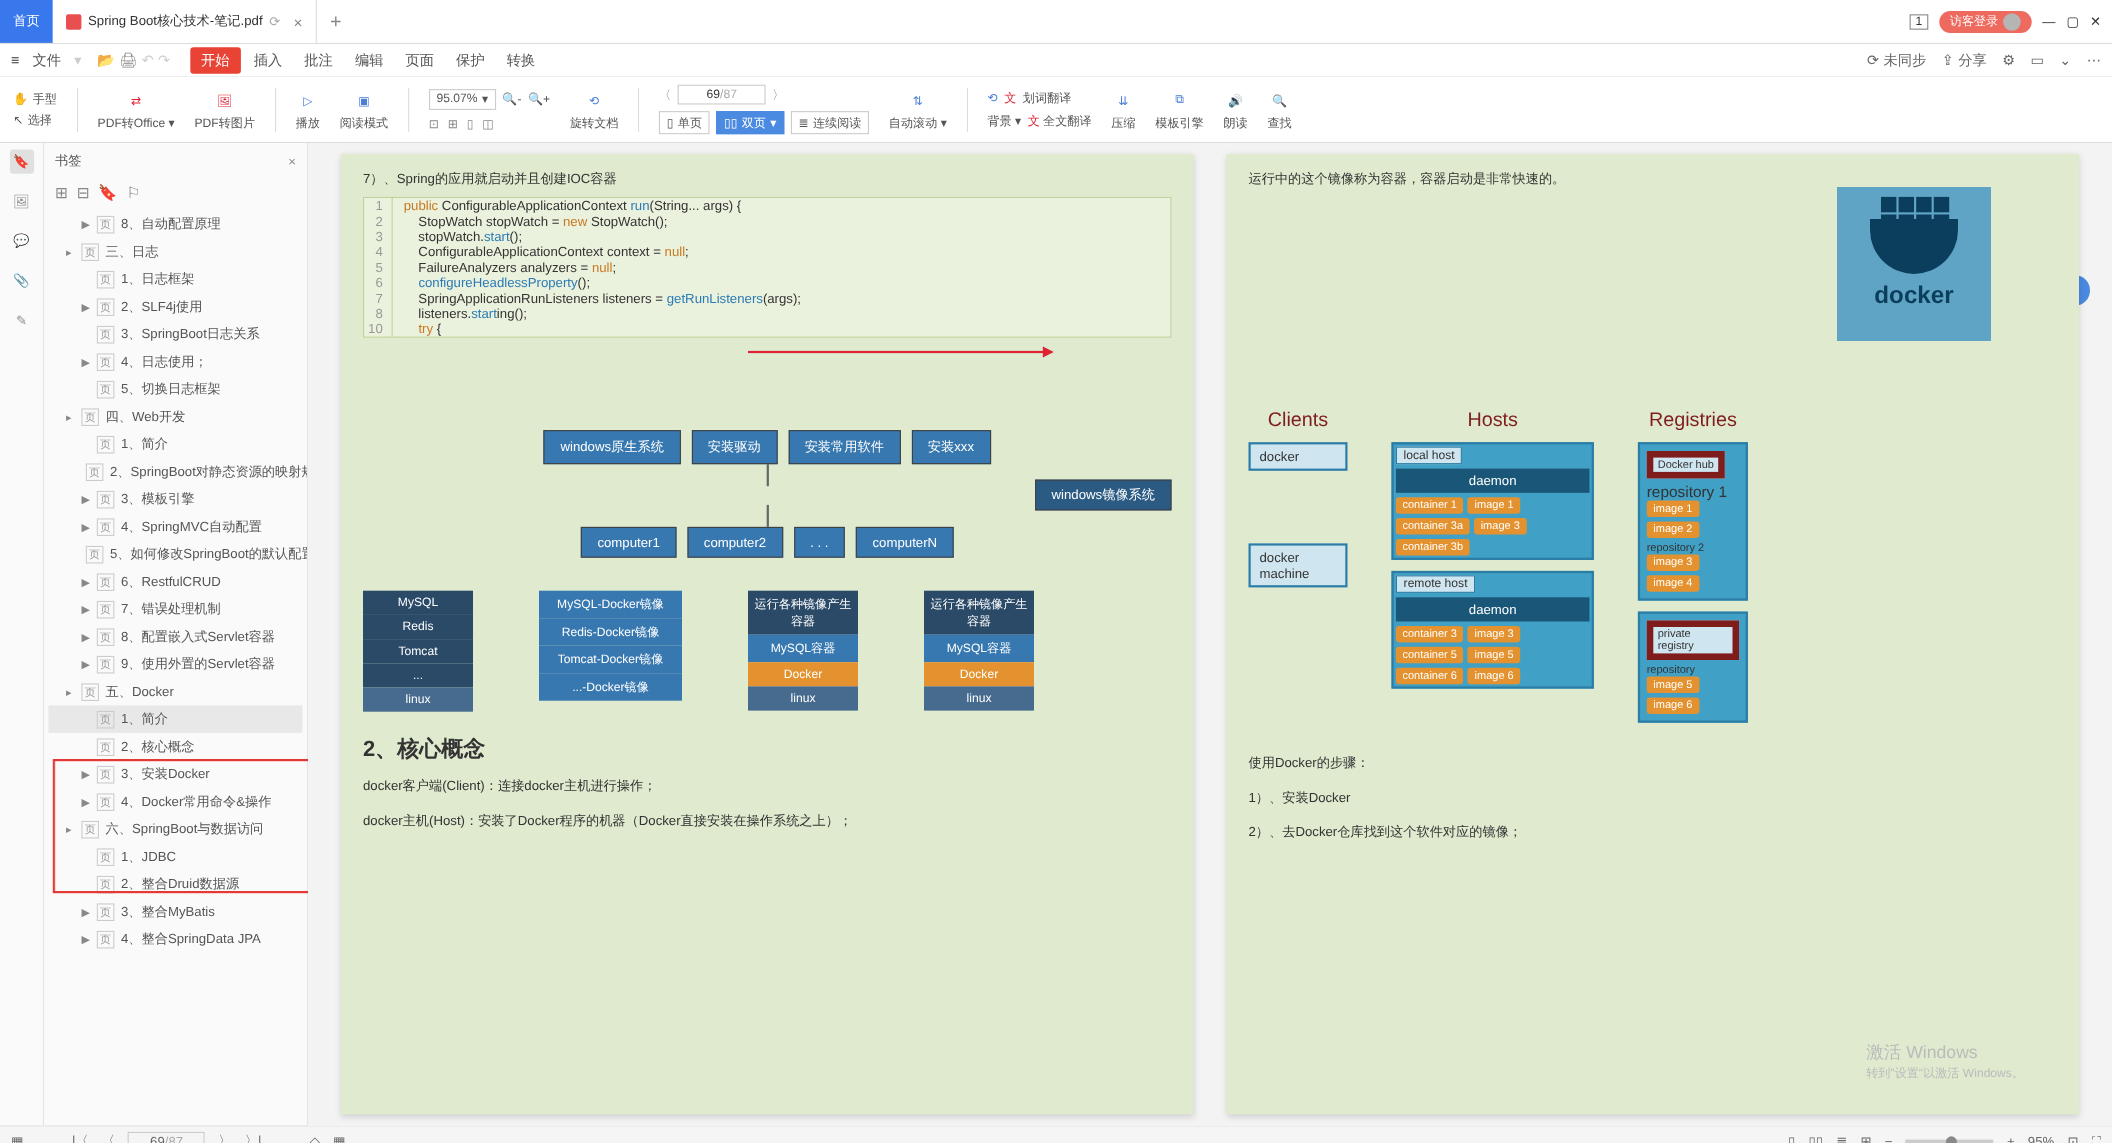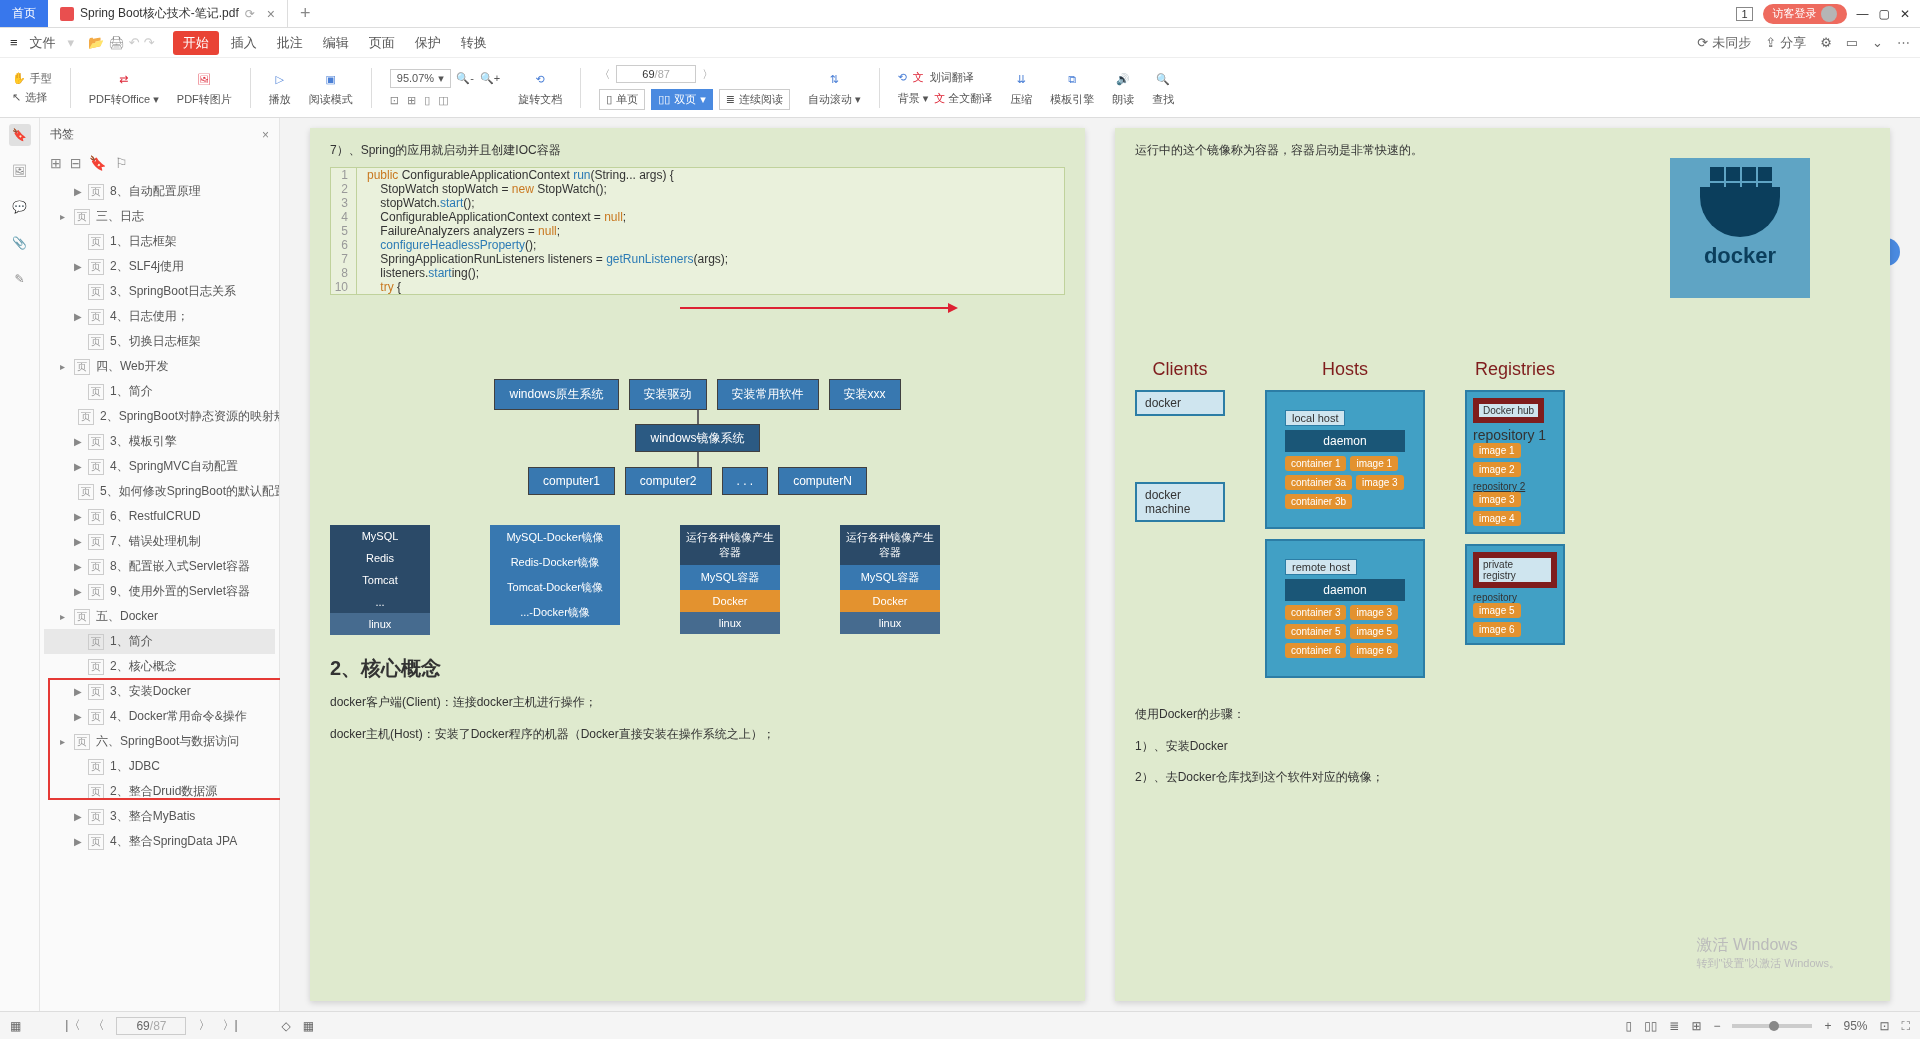--- a/index.html
+++ b/index.html
@@ -1,17 +1,17 @@
 <!DOCTYPE html>
 <html><head>
 <meta charset="utf-8">
 <style>
 *{box-sizing:border-box;margin:0;padding:0;font-family:"Microsoft YaHei",Arial,sans-serif;}
 body{background:#fff;overflow:hidden;width:1920px;height:1039px;font-size:12px;color:#333;}
-.titlebar{height:28px;background:#fff;display:flex;align-items:stretch;border-bottom:1px solid #ddd;}
+.titlebar{height:40px;background:#fff;display:flex;align-items:stretch;border-bottom:1px solid #ddd;}
 .tab{display:flex;align-items:center;padding:0 12px;font-size:12px;gap:6px;}
 .tab.home{background:#3877ec;color:#fff;font-weight:500;}
 .tab.active{background:#fff;border-right:1px solid #ddd;}
 .tab .pdf-ico{width:14px;height:14px;background:#e94f4f;border-radius:2px;display:inline-block;}
 .tab .close{font-size:14px;color:#888;margin-left:6px;cursor:pointer;}
 .tab.new{color:#888;font-size:18px;}
 .winctrl{margin-left:auto;display:flex;align-items:center;gap:10px;padding-right:10px;}
 .badge-num{border:1px solid #888;padding:0 4px;font-size:11px;}
 .guest{background:#ee6a5e;color:#fff;padding:2px 10px;border-radius:10px;font-size:11px;display:flex;align-items:center;gap:4px;}
 .avatar{width:16px;height:16px;border-radius:50%;background:#b5b5b5;}
@@ -82,21 +82,21 @@
 .boxes{position:absolute;top:-20px;left:10px;display:grid;grid-template-columns:repeat(4,14px);gap:2px;}
 .boxes span{width:14px;height:14px;background:#0b3e5c;}
 .docker-logo .txt{color:#0b3e5c;font-size:22px;font-weight:bold;margin-top:6px;}
 
 .h2{font-size:20px;font-weight:bold;margin-top:20px;}
 .para{font-size:12px;margin-top:10px;line-height:1.8;}
 
 .arch{display:flex;gap:40px;margin-top:30px;font-size:12px;}
 .col-title{font-size:18px;text-align:center;margin-bottom:10px;color:#7f1d1d;}
 .arch-box{border:2px solid #2c7da5;background:#cfe5ef;padding:4px 8px;margin-bottom:6px;}
-.arch-host{border:2px solid #2c7da5;background:#41a0c5;padding:18px;margin-bottom:10px;width:160px;position:relative;}
+.arch-host{border:2px solid #2c7da5;background:#41a0c5;padding:2px;margin-bottom:10px;width:184px;position:relative;}
 .arch-host .lbl{background:#cfe5ef;border:1px solid #2c7da5;padding:1px 6px;display:inline-block;margin-bottom:4px;font-size:11px;}
 .arch-host .dae{background:#1a5677;color:#fff;text-align:center;padding:4px;margin-bottom:4px;}
 .chips{display:flex;flex-wrap:wrap;gap:4px;}
 .chip{background:#e3922f;color:#fff;padding:2px 6px;font-size:10px;border-radius:3px;}
 .reg-box{border:2px solid #2c7da5;background:#41a0c5;padding:6px;width:100px;margin-bottom:10px;}
 .reg-box .rlbl{background:#cfe5ef;border:6px solid #7f1d1d;padding:1px 4px;display:inline-block;font-size:10px;margin-bottom:4px;}
 
 .statusbar{height:28px;background:#f5f5f5;border-top:1px solid #ddd;display:flex;align-items:center;padding:0 10px;font-size:12px;color:#666;gap:12px;}
 .statusbar .spacer{flex:1;}
 .page-input{border:1px solid #ccc;padding:1px 6px;width:70px;text-align:center;}
@@ -461,21 +461,21 @@
         <div class="arrow"></div>
 
         <div class="diag">
           <div class="row-boxes" id="row1">
               <span class="bx">windows原生系统</span>
               <span class="bx">安装驱动</span>
               <span class="bx">安装常用软件</span>
               <span class="bx">安装xxx</span>
             </div>
           <div class="vline"></div>
-          <div style="text-align:center;"><span class="bx dark">windows镜像系统</span></div>
+          <div style="text-align:right;"><span class="bx dark">windows镜像系统</span></div>
           <div class="vline"></div>
           <div class="row-boxes" id="row2">
               <span class="bx">computer1</span>
               <span class="bx">computer2</span>
               <span class="bx">. . .</span>
               <span class="bx">computerN</span>
             </div>
         </div>
 
         <div class="stack-grp">
@@ -565,21 +565,21 @@
           </div>
           <div>
             <div class="col-title">Registries</div>
             <div class="reg-box">
               <span class="rlbl">Docker hub</span>
               <div class="dae" style="font-size:14px;">repository 1</div>
               <div class="chips" id="ch-r1">
                   <span class="chip">image 1</span>
                   <span class="chip">image 2</span>
                 </div>
-              <div class="dae" style="font-size:10px;margin-top:4px;text-decoration:underline;">repository 2</div>
+              <div class="dae" style="font-size:10px;margin-top:4px;">repository 2</div>
               <div class="chips" id="ch-r2">
                   <span class="chip">image 3</span>
                   <span class="chip">image 4</span>
                 </div>
             </div>
             <div class="reg-box">
               <span class="rlbl">private registry</span>
               <div class="dae" style="font-size:10px;">repository</div>
               <div class="chips" id="ch-r3">
                   <span class="chip">image 5</span>

